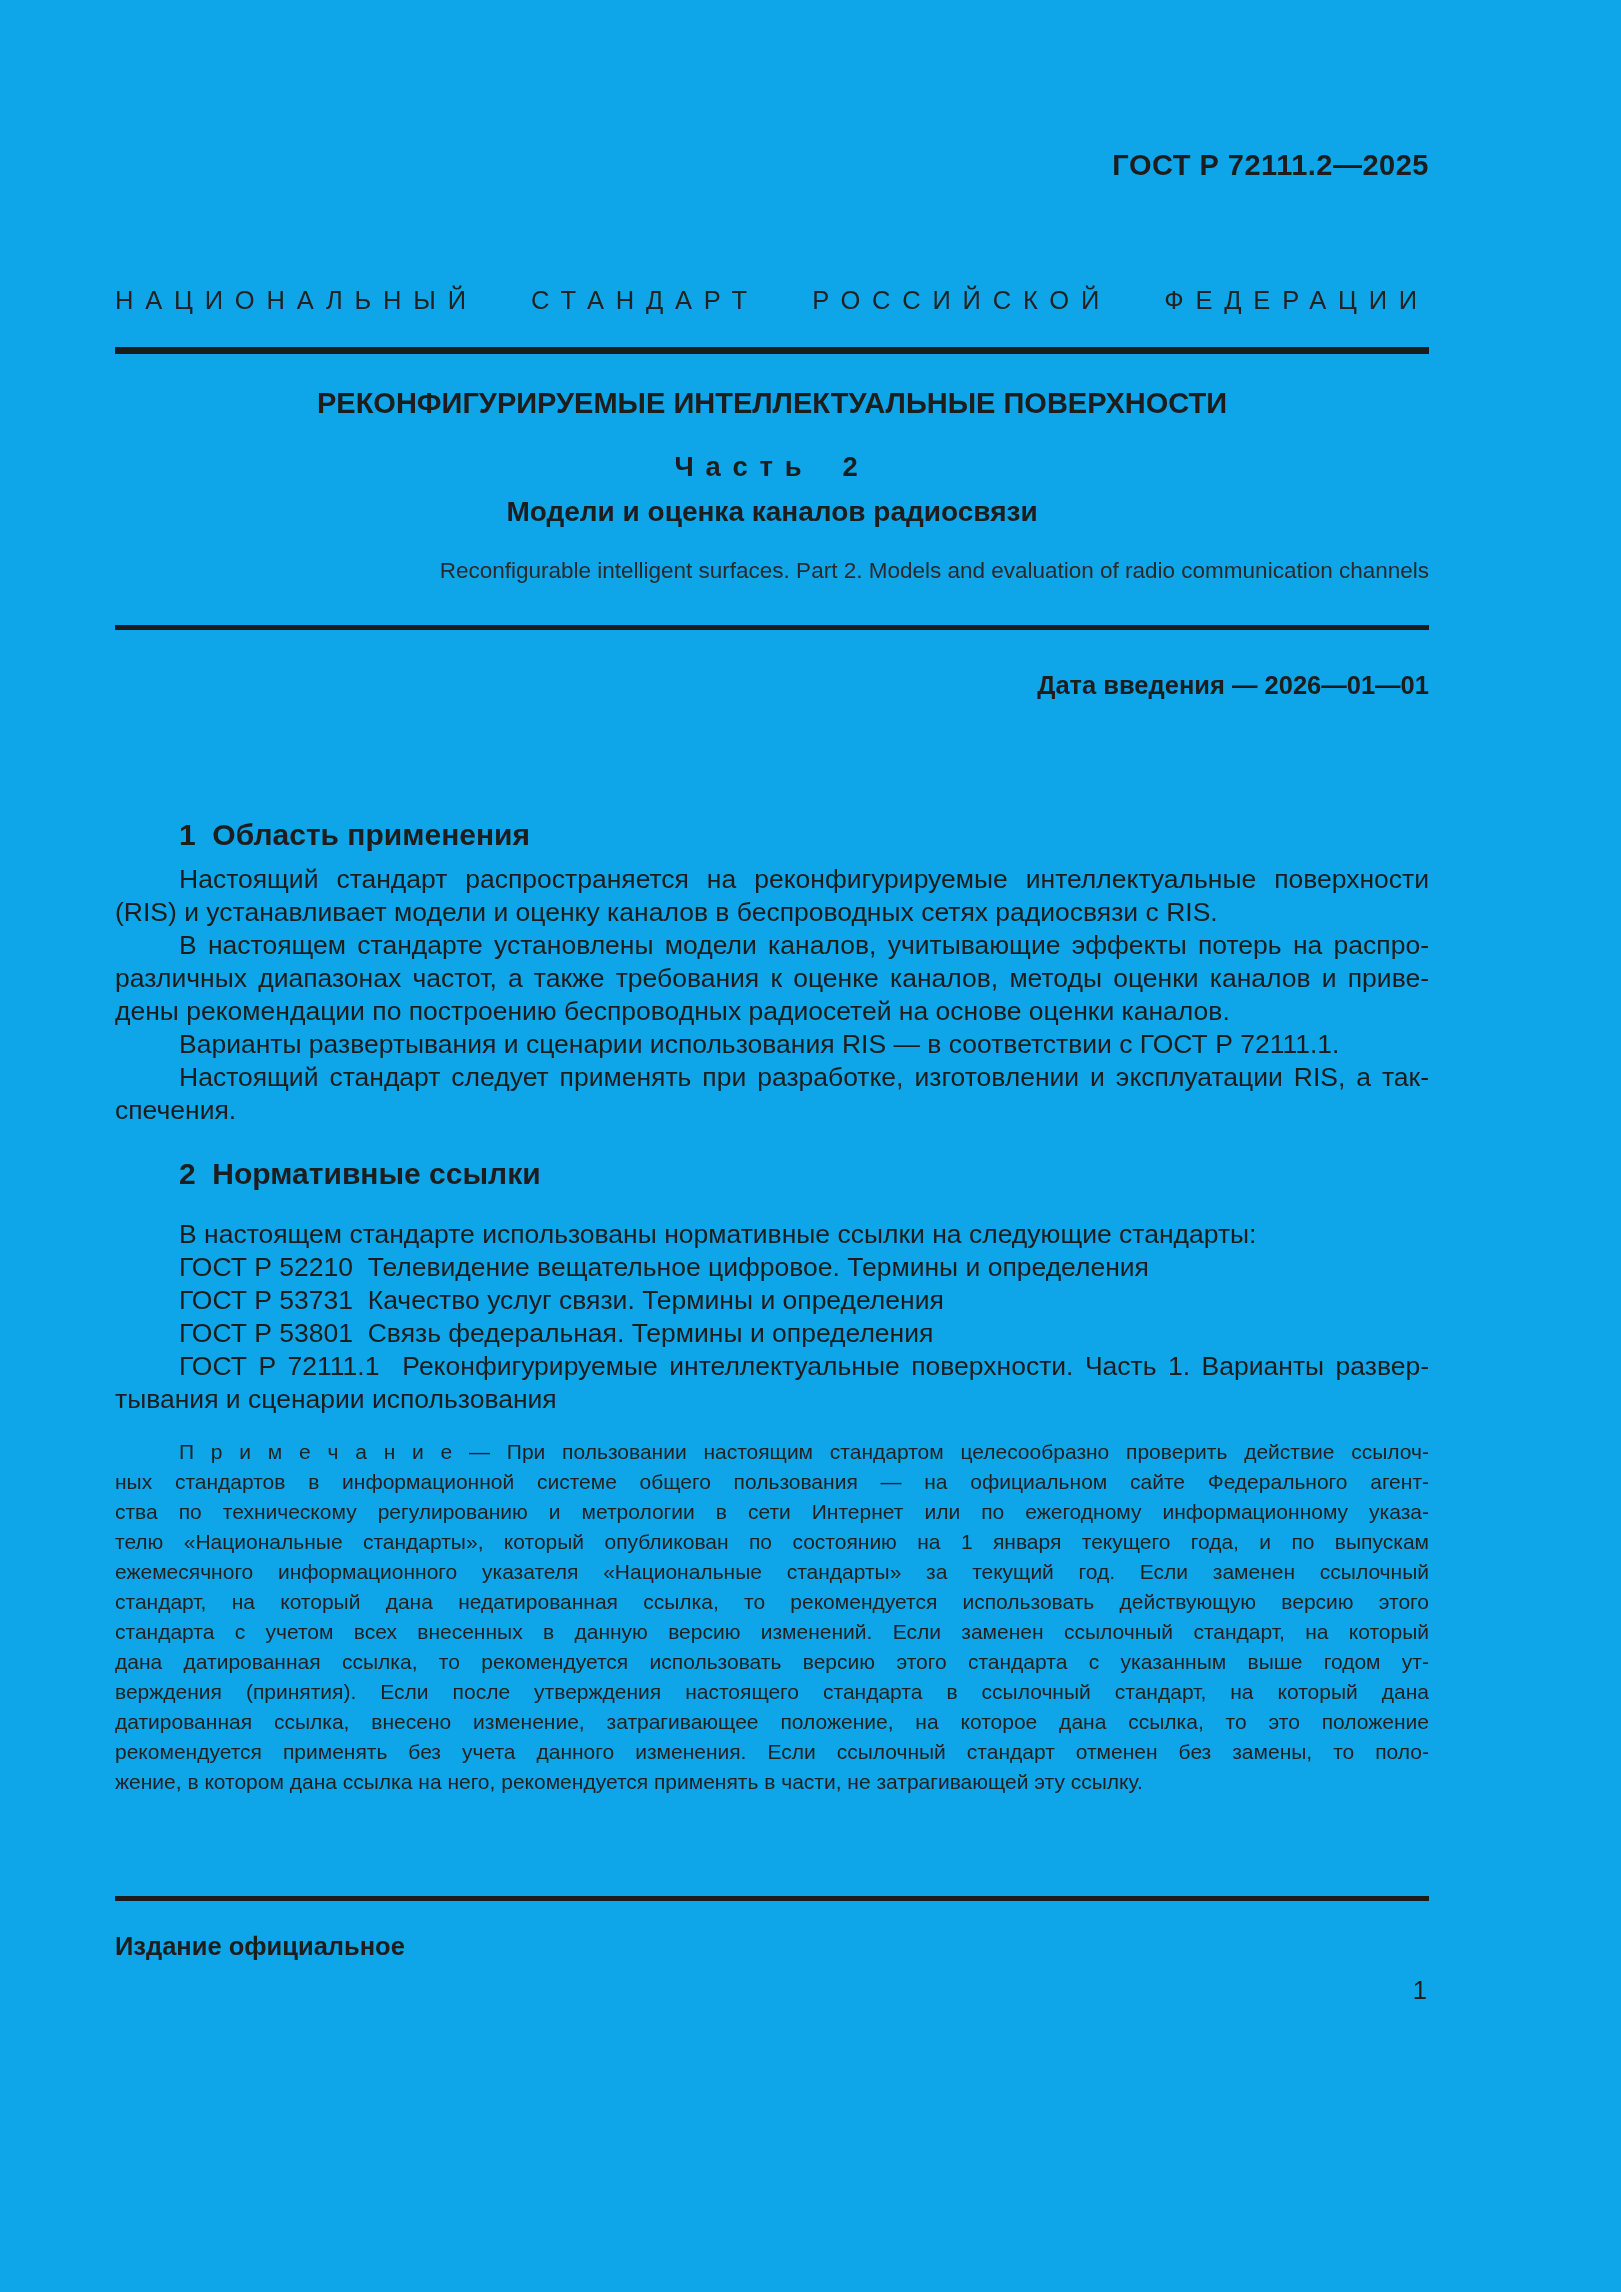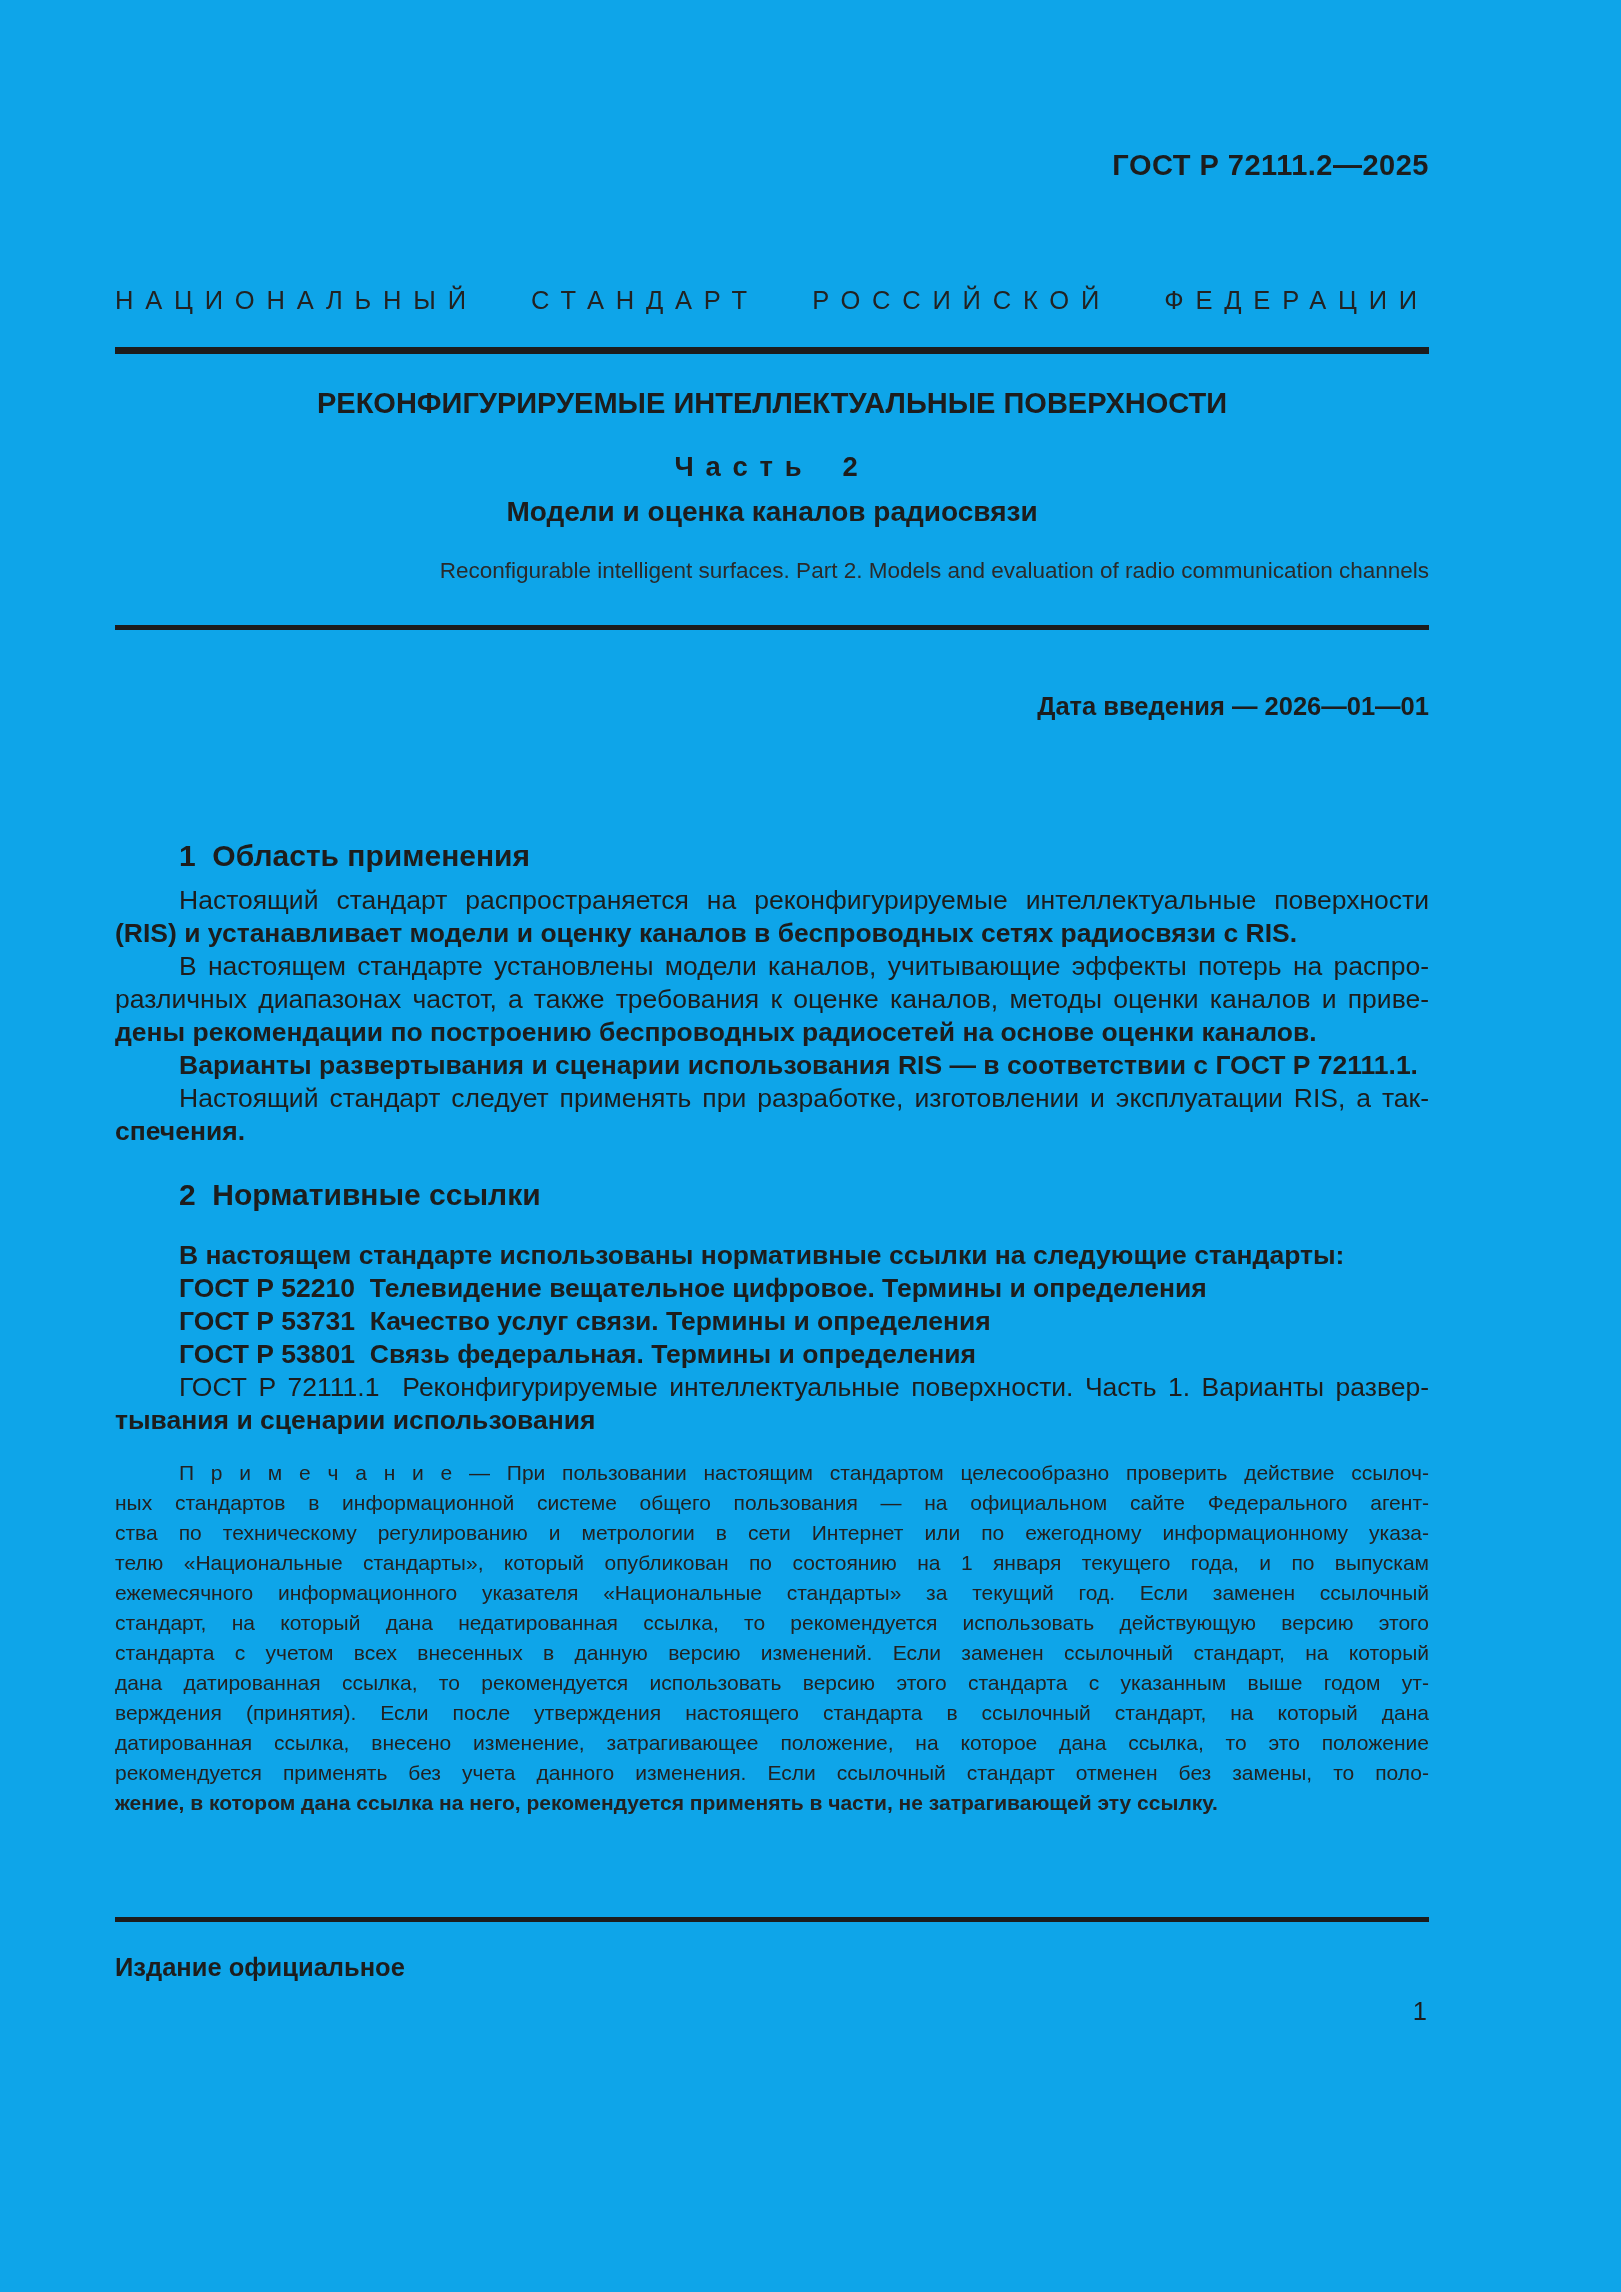--- a/index.html
+++ b/index.html
@@ -62,21 +62,21 @@
     line-height: 29px;
   }
   .title-en {
     margin-top: 31px;
     text-align: right;
     font-size: 22.5px;
     line-height: 27.4px;
     color: #2a2a2a;
   }
   .date {
-    margin-top: 61px;
+    margin-top: 40px;
     text-align: right;
     font-weight: bold;
     font-size: 25.5px;
     line-height: 31px;
   }
 
   .sec-heading {
     font-weight: bold;
     font-size: 30px;
     line-height: 35px;
@@ -93,21 +93,20 @@
 
   .para { margin: 0; }
   .para .tline {
     text-align: justify;
     text-align-last: justify;
     -moz-text-align-last: justify;
   }
   .para .tline.last {
     text-align: center;
     text-align-last: left;
-    font-weight: bold;
     -moz-text-align-last: left;
   }
   .para .tline:first-child { text-indent: 64px; }
 
   .edition {
     margin-top: 31px;
     font-weight: bold;
     font-size: 25.5px;
     line-height: 29px;
   }

